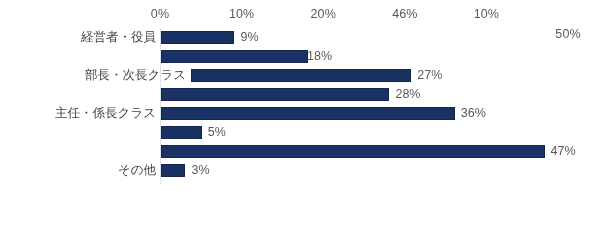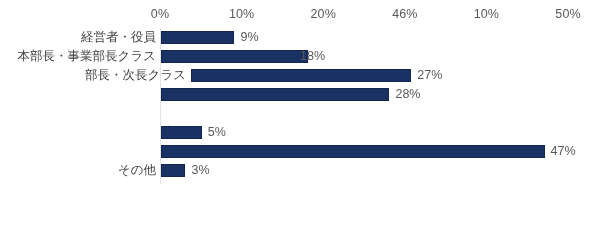--- a/index.html
+++ b/index.html
@@ -106,51 +106,57 @@
 <body>
 
 <div id="chart-root">
 
   <div id="x-axis">
       <div class="x-tick-label" style="left: 160px;">0%</div>
       <div class="x-tick-label" style="left: 241.6px;">10%</div>
       <div class="x-tick-label" style="left: 323.2px;">20%</div>
       <div class="x-tick-label" style="left: 404.8px;">46%</div>
       <div class="x-tick-label" style="left: 486.4px;">10%</div>
-      <div class="x-tick-label" style="left: 568px;">50%</div>
+      <div class="x-tick-label" style="left: 568px; margin-top: 20px;">50%</div>
     </div>
 
   <div id="plot">
     <div id="axis-line"></div>
   <div class="bar-row" style="top: 0px;">
         <div class="cat-label">経営者・役員</div>
         <div class="bar-track">
           <div class="bar-fill" style="width: 73.44px; background: rgb(26, 50, 99); border-color: rgb(20, 38, 77);"></div>
         </div>
         <div class="bar-value" style="left: 240.44px;">9%</div>
       </div>
       <div class="bar-row" style="top: 19px;">
-        <div class="cat-label">本部長・事業部長クラス</div>
         <div class="bar-track">
           <div class="bar-fill" style="width: 146.88px; background: rgb(26, 50, 99); border-color: rgb(20, 38, 77);"></div>
         </div>
-        <div class="bar-value" style="left: 300px;">18%</div>
+        <div class="bar-value" style="left: 307px;">18%</div>
       </div>
       <div class="bar-row" style="top: 38px; margin-left: 30px;">
         <div class="cat-label">部長・次長クラス</div>
         <div class="bar-track">
           <div class="bar-fill" style="width: 220.32px; background: rgb(26, 50, 99); border-color: rgb(20, 38, 77);"></div>
         </div>
         <div class="bar-value" style="left: 387.32px; text-align: center;">27%</div>
       </div>
       <div class="bar-row" style="top: 57px;">
         <div class="bar-track">
           <div class="bar-fill" style="width: 228.48px; background: rgb(26, 50, 99); border-color: rgb(20, 38, 77);"></div>
         </div>
         <div class="bar-value" style="left: 395.48px;">28%</div>
+      </div>
+      <div class="bar-row" style="top: 76px;">
+        <div class="cat-label">主任・係長クラス</div>
+        <div class="bar-track">
+          <div class="bar-fill" style="width: 293.76px; background: rgb(26, 50, 99); border-color: rgb(20, 38, 77);"></div>
+        </div>
+        <div class="bar-value" style="left: 460.76px;">36%</div>
       </div>
       <div class="bar-row" style="top: 95px; padding-left: 35px;">
         <div class="cat-label">顧問</div>
         <div class="bar-track">
           <div class="bar-fill" style="width: 40.8px; background: rgb(26, 50, 99); border-color: rgb(20, 38, 77);"></div>
         </div>
         <div class="bar-value" style="left: 207.8px;">5%</div>
       </div>
       <div class="bar-row" style="top: 114px;">
         <div class="bar-track">

